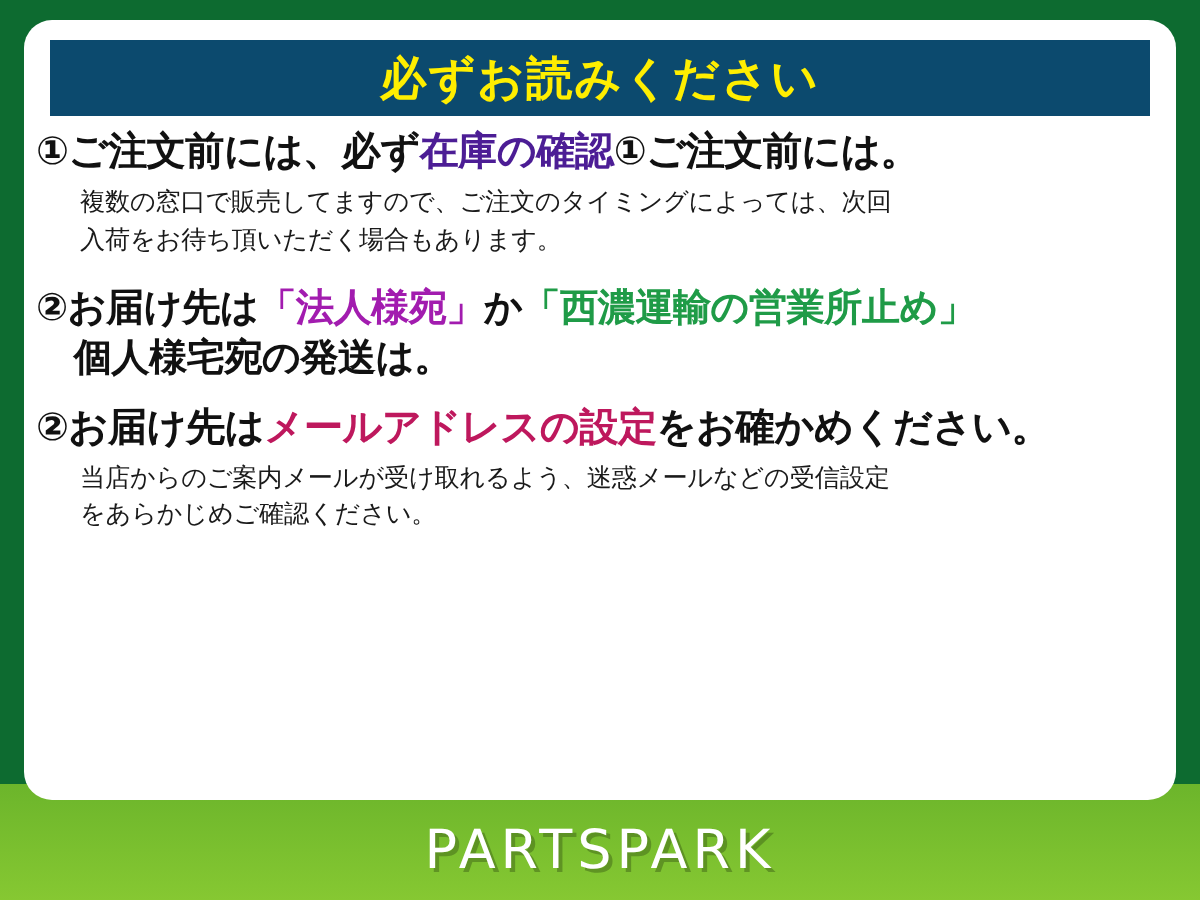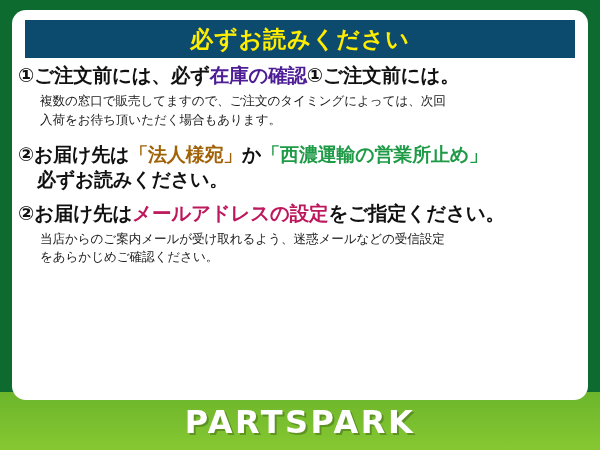--- a/index.html
+++ b/index.html
@@ -36,22 +36,22 @@
     z-index: 1;
   }
 
   .footer-logo {
     position: absolute;
     left: 0;
     right: 0;
     bottom: 9px;
     text-align: center;
     color: #ffffff;
-    font-size: 32px;
-    font-weight: bold;
+    font-size: 27px;
+    font-weight: normal;
     letter-spacing: 2.5px;
     text-shadow: 2px 2px 0 rgba(70, 110, 25, 0.55);
     z-index: 3;
     font-family: "DejaVu Sans", "Liberation Sans", sans-serif;
     margin-top: 20px;
   }
 
   
   .card {
     position: absolute;
@@ -146,24 +146,24 @@
       <span class="title-text" style="color: rgb(255, 238, 0);">必ずお読みください</span>
     </div>
 
     <div class="items">
         <div class="item item-1">
           <div class="item-heading"><span>①ご注文前には、必ず</span><span class="hl" style="color: #4c1d95;">在庫の確認</span><span>①ご注文前には。</span></div>
           <div class="item-body">複数の窓口で販売してますので、ご注文のタイミングによっては、次回
 入荷をお待ち頂いただく場合もあります。</div>
         </div>
         <div class="item item-2">
-          <div class="item-heading"><span>②お届け先は</span><span class="hl" style="color: #a16207; margin-top: 36px;">「法人様宛」</span><span>か</span><span class="hl" style="color: rgb(31, 155, 71); text-align: center;">「西濃運輸の営業所止め」</span><span class="heading-cont">必ずお読みください。</span></div>
+          <div class="item-heading"><span>②お届け先は</span><span class="hl" style="color: #a21caf; margin-top: 36px;">「法人様宛」</span><span>か</span><span class="hl" style="color: rgb(31, 155, 71); text-align: center;">「西濃運輸の営業所止め」</span><span class="heading-cont">個人様宅宛の発送は。</span></div>
         </div>
         <div class="item item-3">
-          <div class="item-heading"><span>②お届け先は</span><span class="hl" style="color: #be185d;">メールアドレスの設定</span><span>をご指定ください。</span></div>
+          <div class="item-heading"><span>②お届け先は</span><span class="hl" style="color: #be185d;">メールアドレスの設定</span><span>をお確かめください。</span></div>
           <div class="item-body">当店からのご案内メールが受け取れるよう、迷惑メールなどの受信設定
 をあらかじめご確認ください。</div>
         </div>
       </div>
 
   </div>
 
   <div class="footer-logo" style="color: rgb(255, 255, 255);">PARTSPARK</div>
 
 </div>

